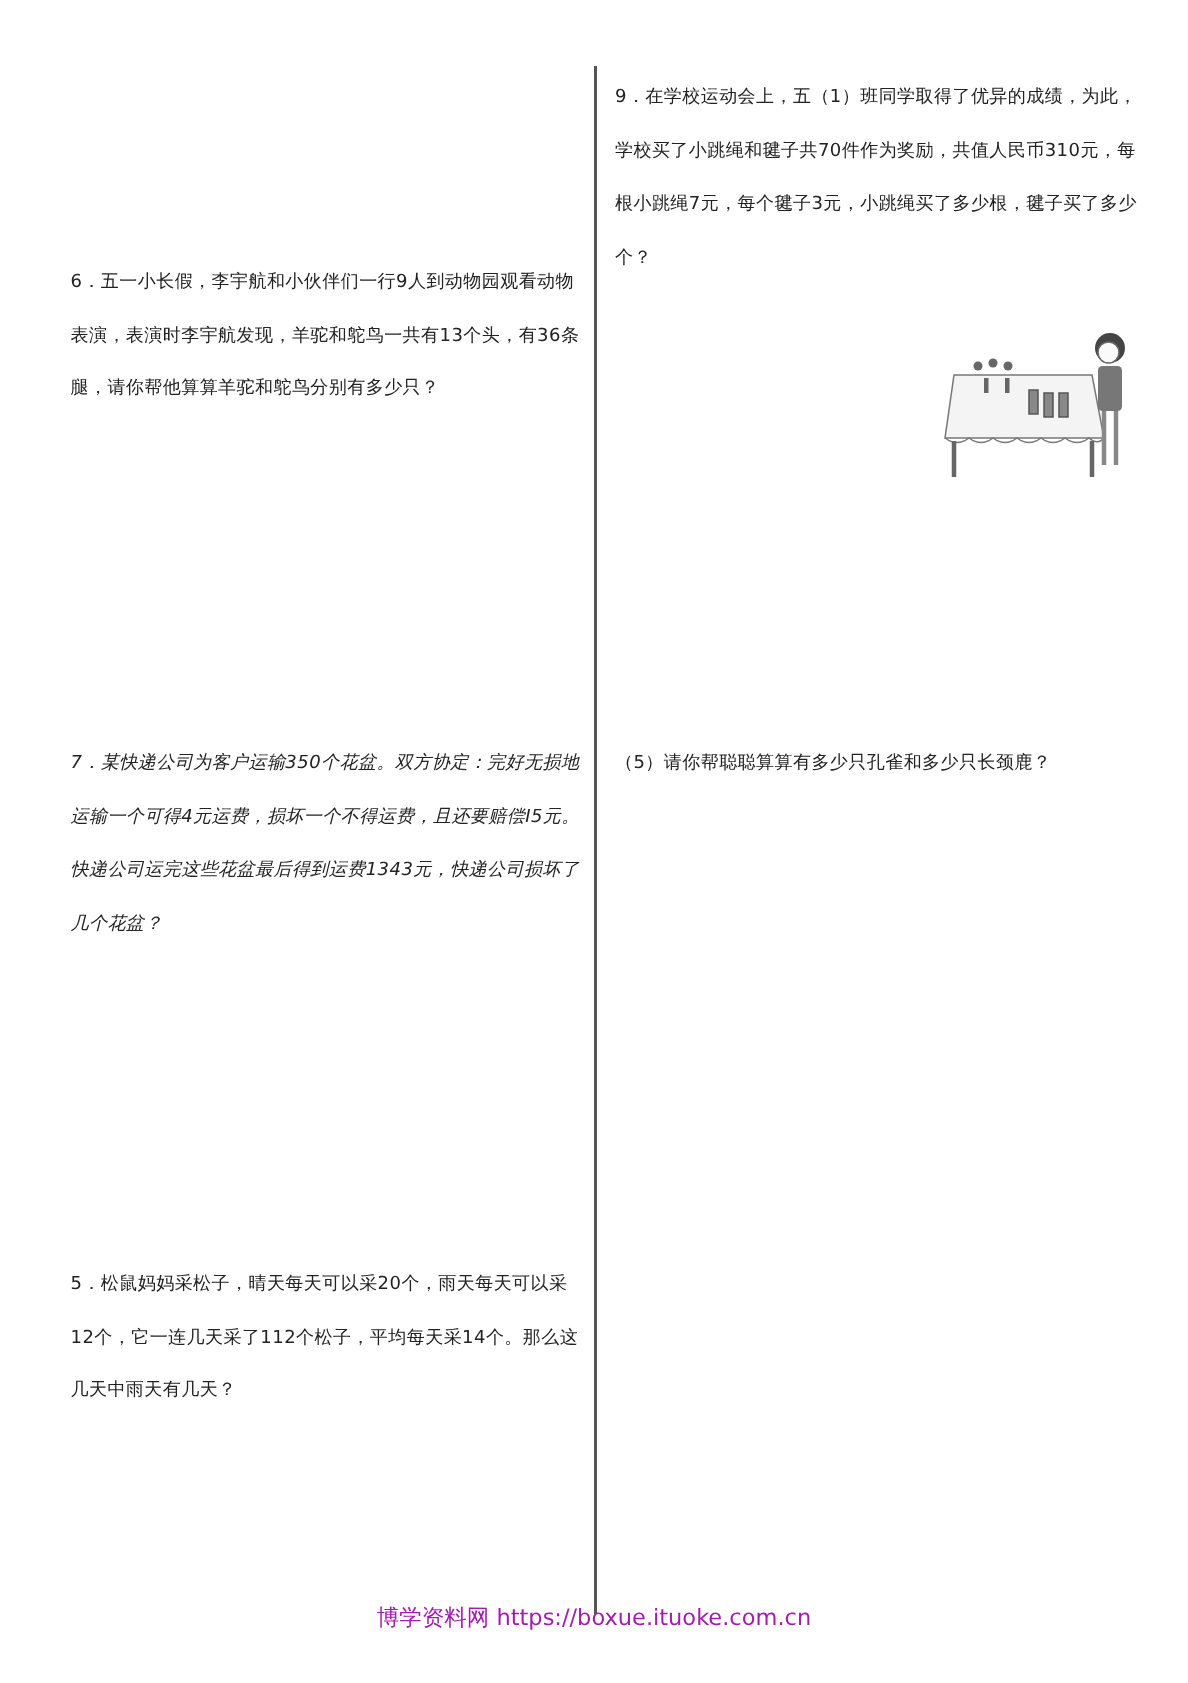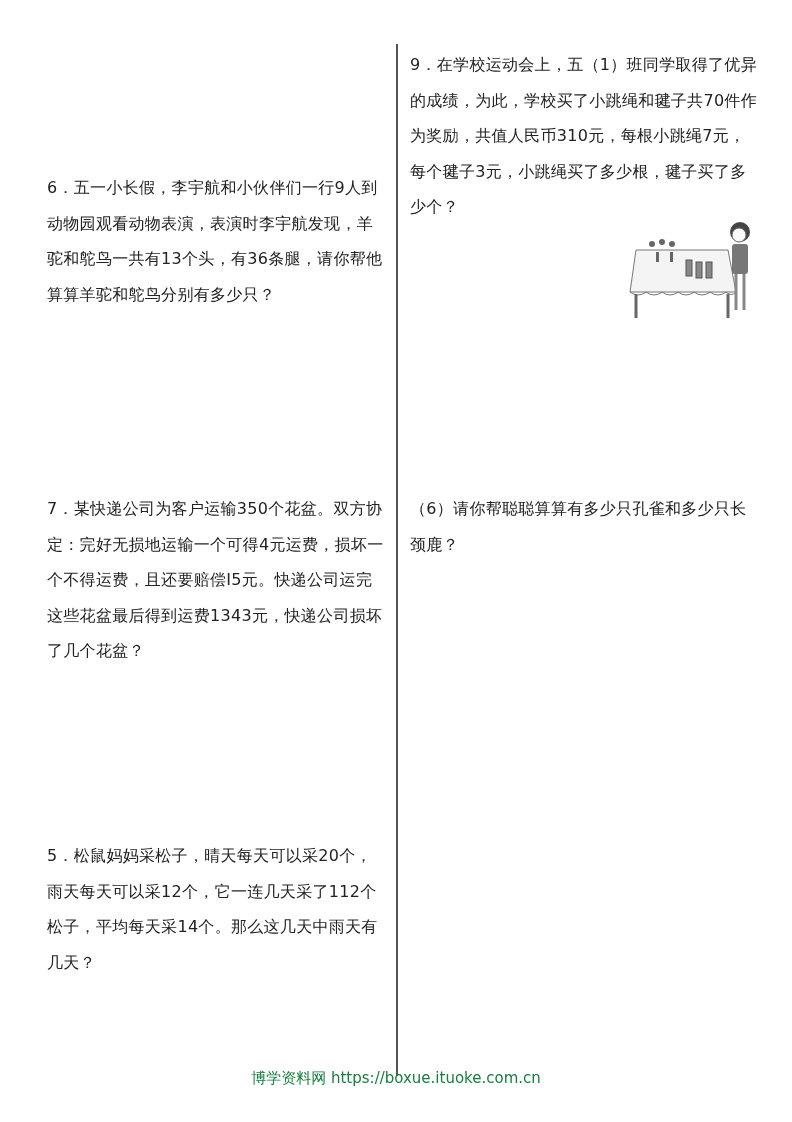--- a/index.html
+++ b/index.html
@@ -1,28 +1,28 @@
 <!DOCTYPE html>
 <html><head>
 <meta charset="utf-8">
 <style>
   html, body { margin: 0; padding: 0; background: #ffffff; }
   body { width: 792px; height: 1122px; position: relative; overflow: hidden;
          font-family: "DejaVu Sans", "Liberation Sans", sans-serif; color: #222; }
   .divider { position: absolute; left: 396px; top: 44px; width: 2px; height: 1032px; background: #555; }
-  .problem { position: absolute; font-size: 16px; line-height: 35.5px; letter-spacing: 0.3px; }
+  .problem { position: absolute; font-size: 12px; line-height: 35.5px; letter-spacing: 0.3px; }
   .problem p { margin: 0; }
   #p6 { left: 47px; top: 170px; width: 340px; }
-  #p7 { left: 47px; top: 491px; width: 340px; }
+  #p7 { left: 47px; top: 491px; width: 340px; font-style: italic; }
   #p8 { left: 47px; top: 838px; width: 340px; }
   #p9 { left: 410px; top: 47px; width: 350px; }
   #p10 { left: 410px; top: 491px; width: 350px; }
   .illus { position: absolute; left: 628px; top: 210px; width: 130px; height: 112px; }
   .footer { position: absolute; left: 0; width: 792px; top: 1069px; text-align: center;
-            font-size: 15px; color: #15803d; }
+            font-size: 15px; color: #a21caf; }
 </style>
 </head>
 <body>
 
 <div class="divider"></div>
 
 <div class="problem" id="p6">
   <p>6．五一小长假，李宇航和小伙伴们一行9人到动物园观看动物表演，表演时李宇航发现，羊驼和鸵鸟一共有13个头，有36条腿，请你帮他算算羊驼和鸵鸟分别有多少只？</p>
 </div>
 
@@ -62,16 +62,16 @@
 
     <circle cx="112" cy="22" r="10" fill="#444"></circle>
     <circle cx="111" cy="25" r="7" fill="#fafafa" stroke="#666"></circle>
     <rect x="104" y="34" width="16" height="30" rx="3" fill="#777"></rect>
     <line x1="108" y1="64" x2="108" y2="100" stroke="#888" stroke-width="3"></line>
     <line x1="116" y1="64" x2="116" y2="100" stroke="#888" stroke-width="3"></line>
   </svg>
 </div>
 
 <div class="problem" id="p10">
-  <p>（6）请你帮聪聪算算有多少只孔雀和多少只长颈鹿？</p>
+  <p>（5）请你帮聪聪算算有多少只孔雀和多少只长颈鹿？</p>
 </div>
 
 <div class="footer">博学资料网 https://boxue.ituoke.com.cn</div>
 
 </body></html>

